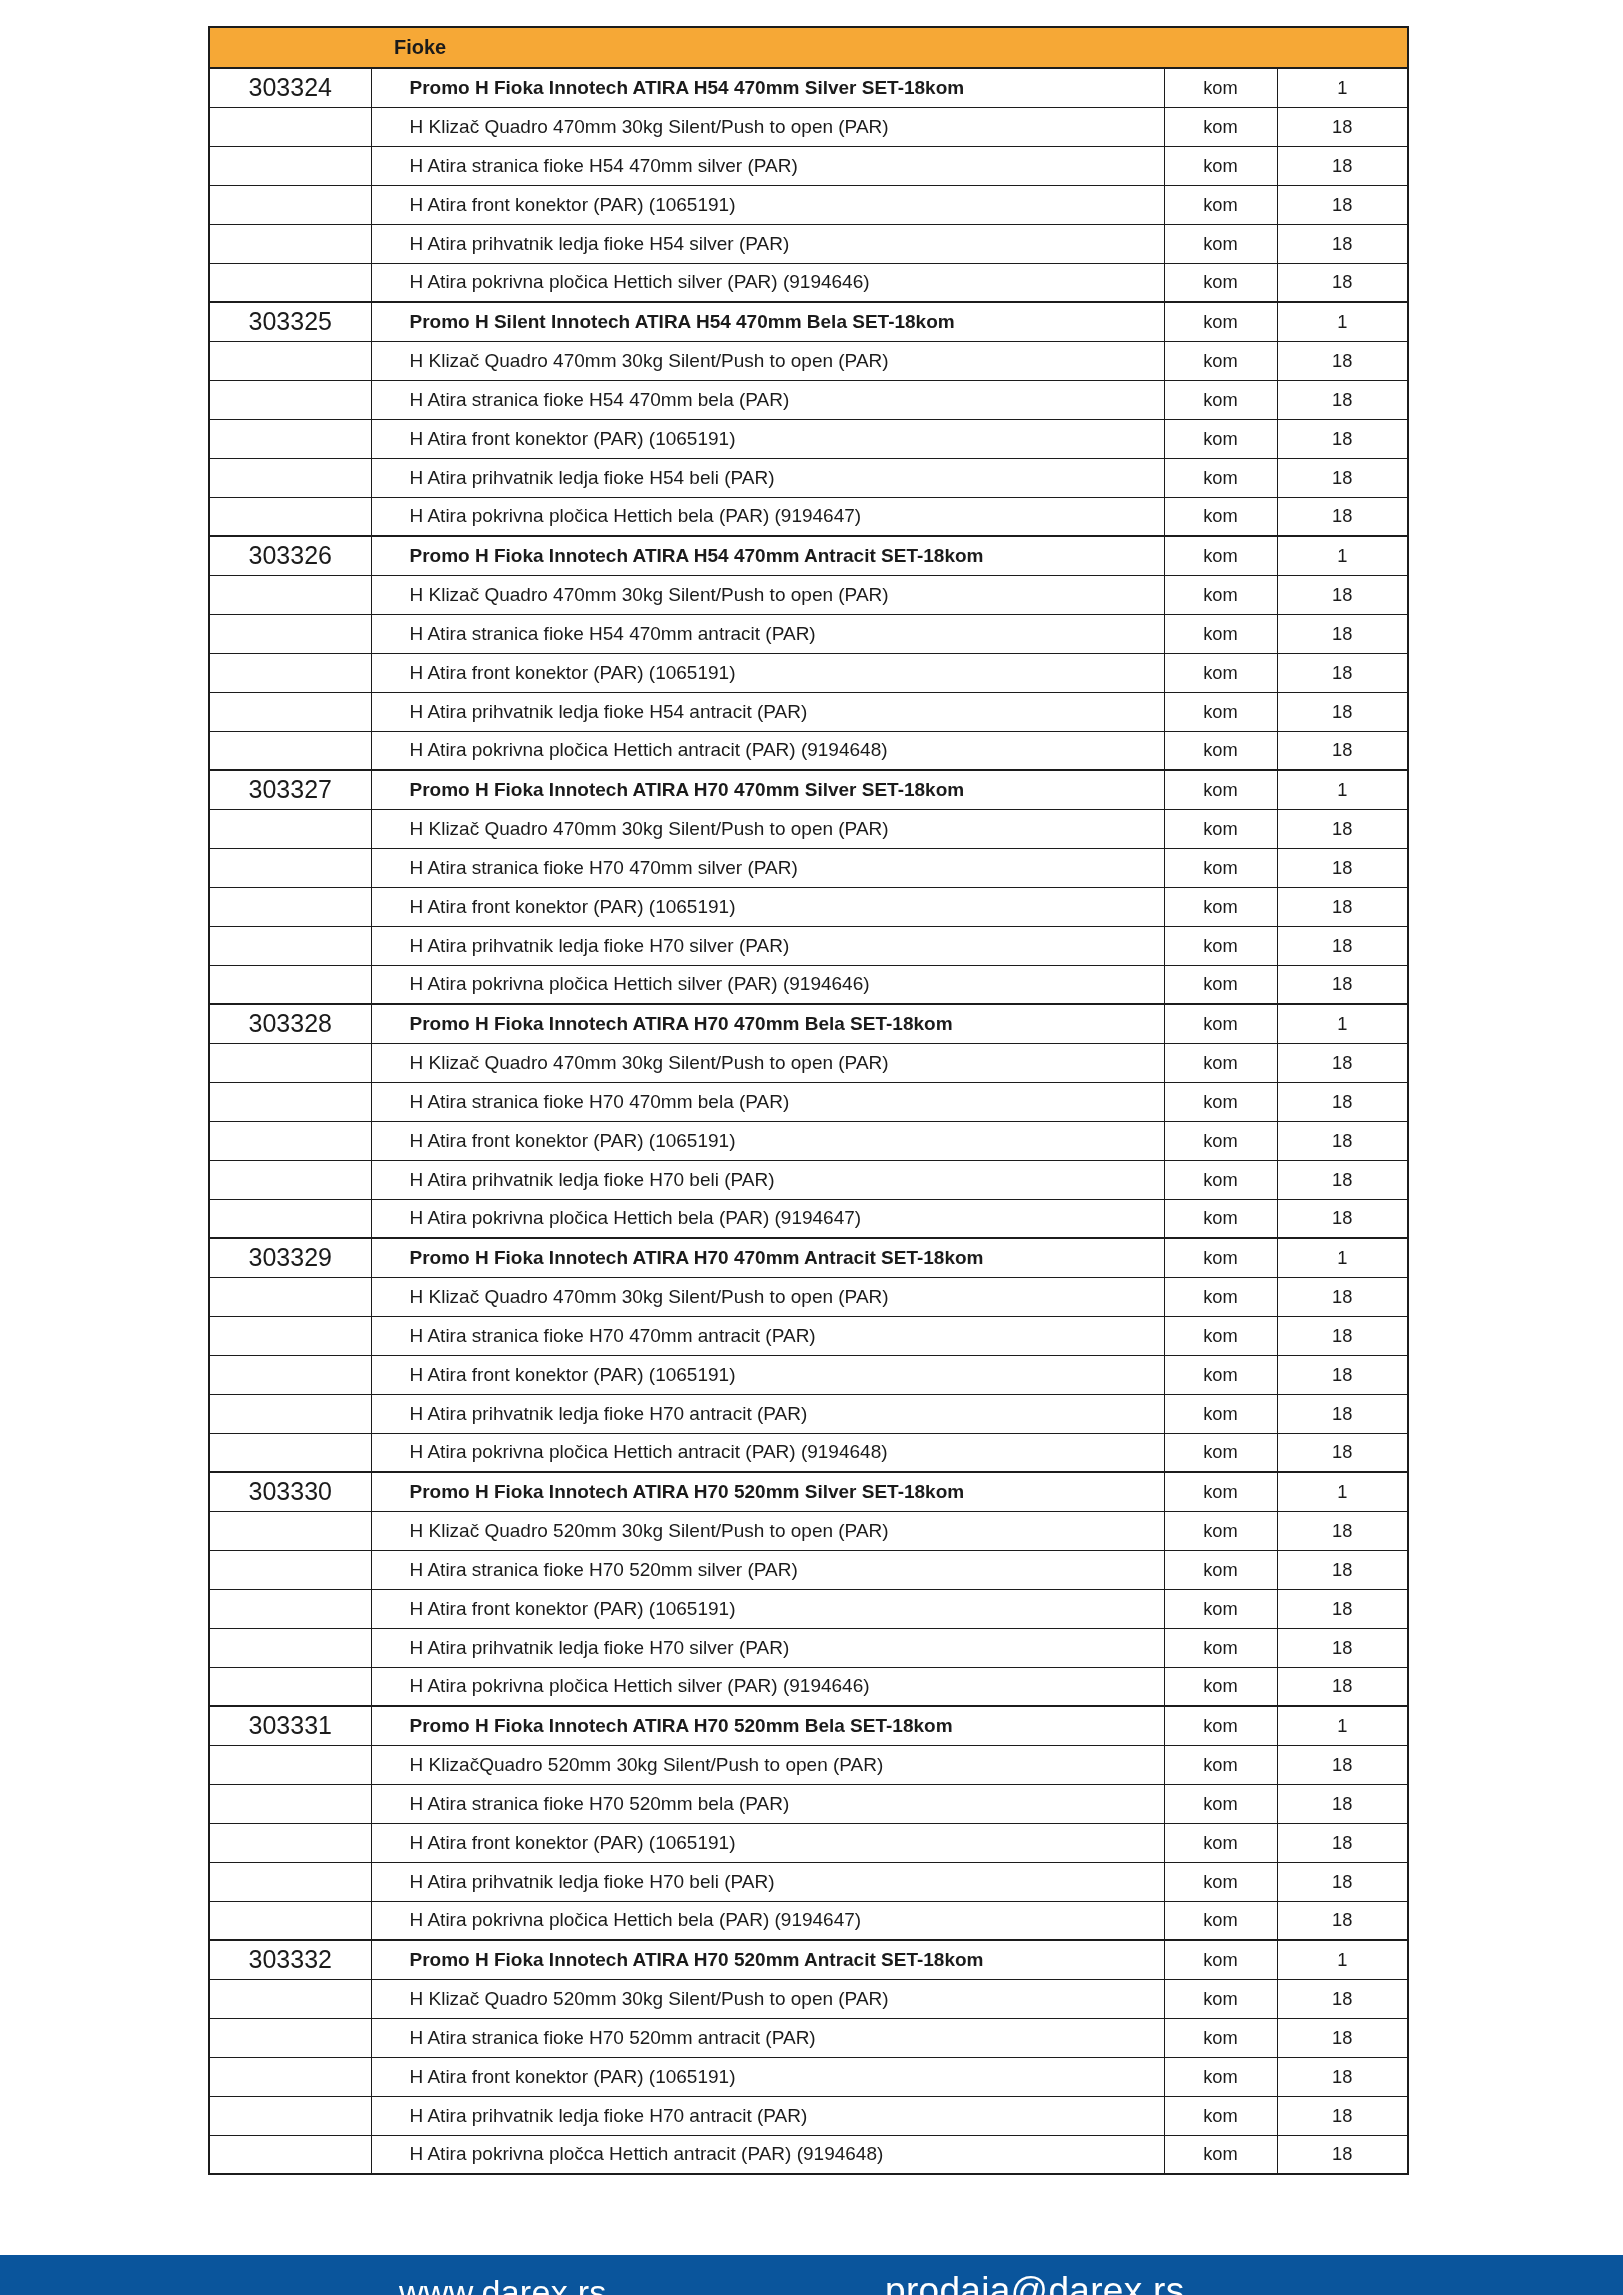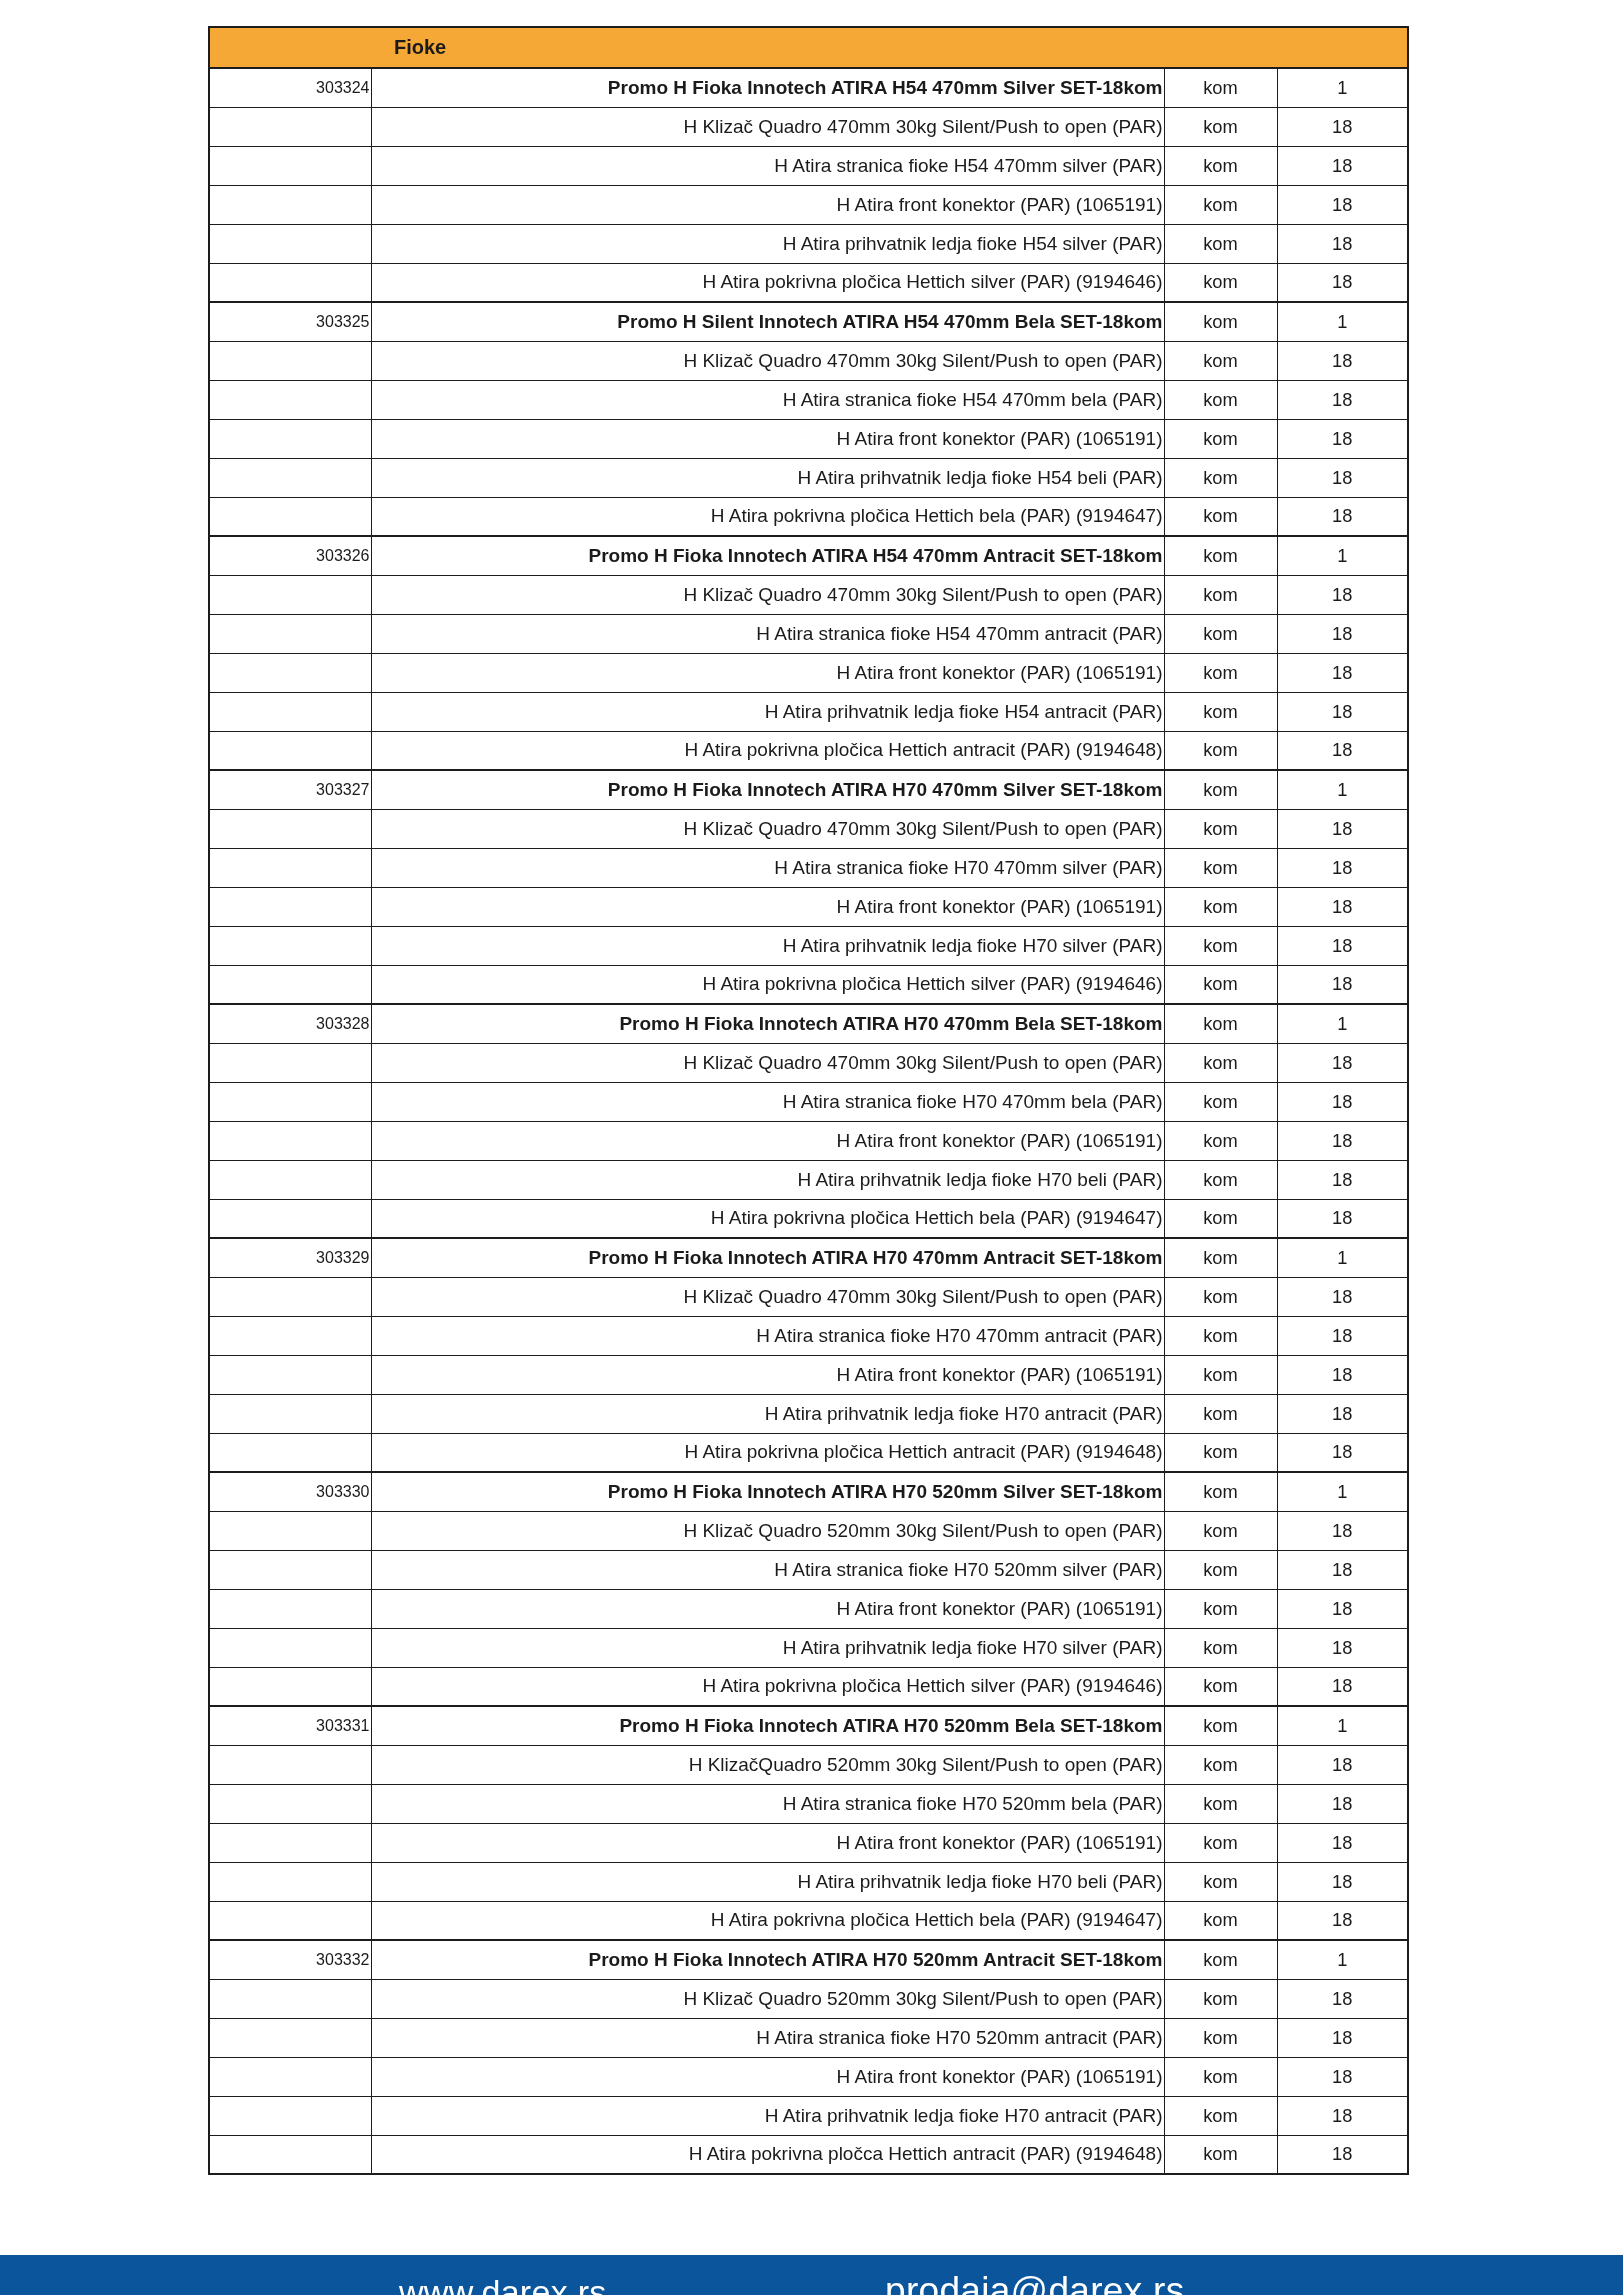--- a/index.html
+++ b/index.html
@@ -43,25 +43,25 @@
     background: #f6a836;
     text-align: left;
     padding-left: 184px;
     font-size: 20px;
     font-weight: bold;
     color: #1b1b1b;
   }
   tbody tr { height: 39px; }
   tbody tr.group-start td { border-top-width: 2px; }
   td.code {
-    text-align: right;
-    font-size: 16px;
+    text-align: center;
+    font-size: 25px;
   }
   td.desc {
-    text-align: right;
+    text-align: left;
     padding-left: 38px;
     font-size: 19px;
   }
   tr.group-start td.desc { font-weight: bold; }
   td.unit, td.qty {
     text-align: center;
     font-size: 18.3px;
   }
   .footer {
     position: absolute;

